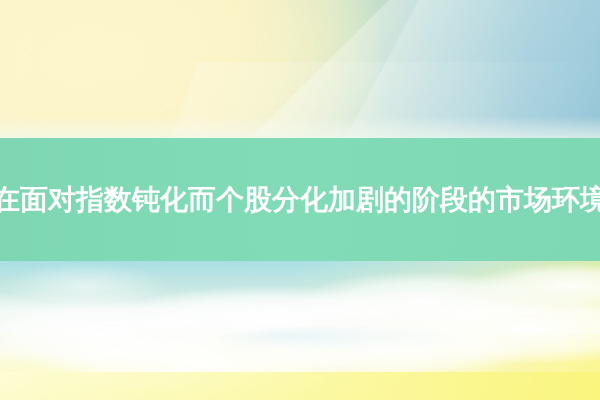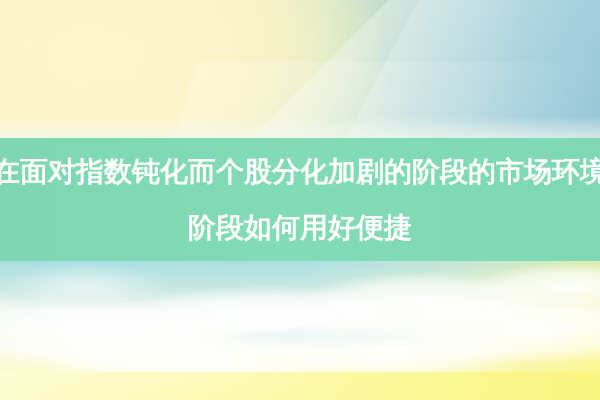--- a/index.html
+++ b/index.html
@@ -198,21 +198,20 @@
   <div class="bg-top"></div>
   <div class="bg-top-warm"></div>
   <div class="facet-a"></div>
   <div class="facet-b"></div>
   <div class="facet-c"></div>
   <div class="top-fade"></div>
 
   <div class="band"></div>
   <div class="band-text">
     <div class="title-line l1">在面对指数钝化而个股分化加剧的阶段的市场环境</div>
-    <div class="title-line l2">阶段如何用好便捷</div>
   </div>
 
   <div class="bg-bottom"></div>
   <div class="sky-right-tint"></div>
   <div class="cloud c8"></div>
   <div class="cloud c7"></div>
   <div class="cloud c3"></div>
   <div class="cloud c2"></div>
   <div class="cloud c4"></div>
   <div class="cloud c1"></div>

